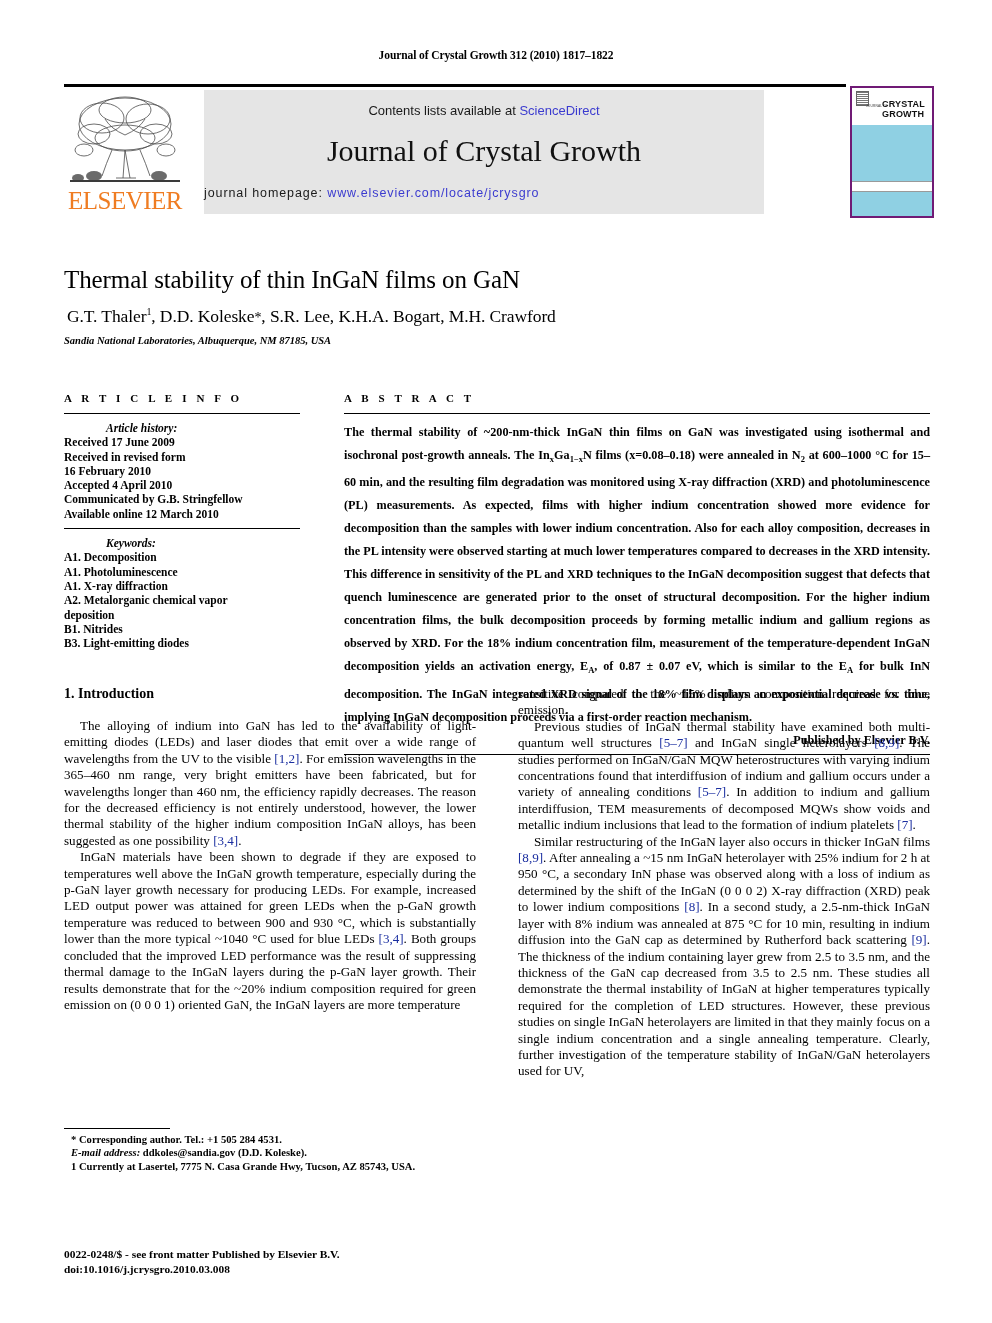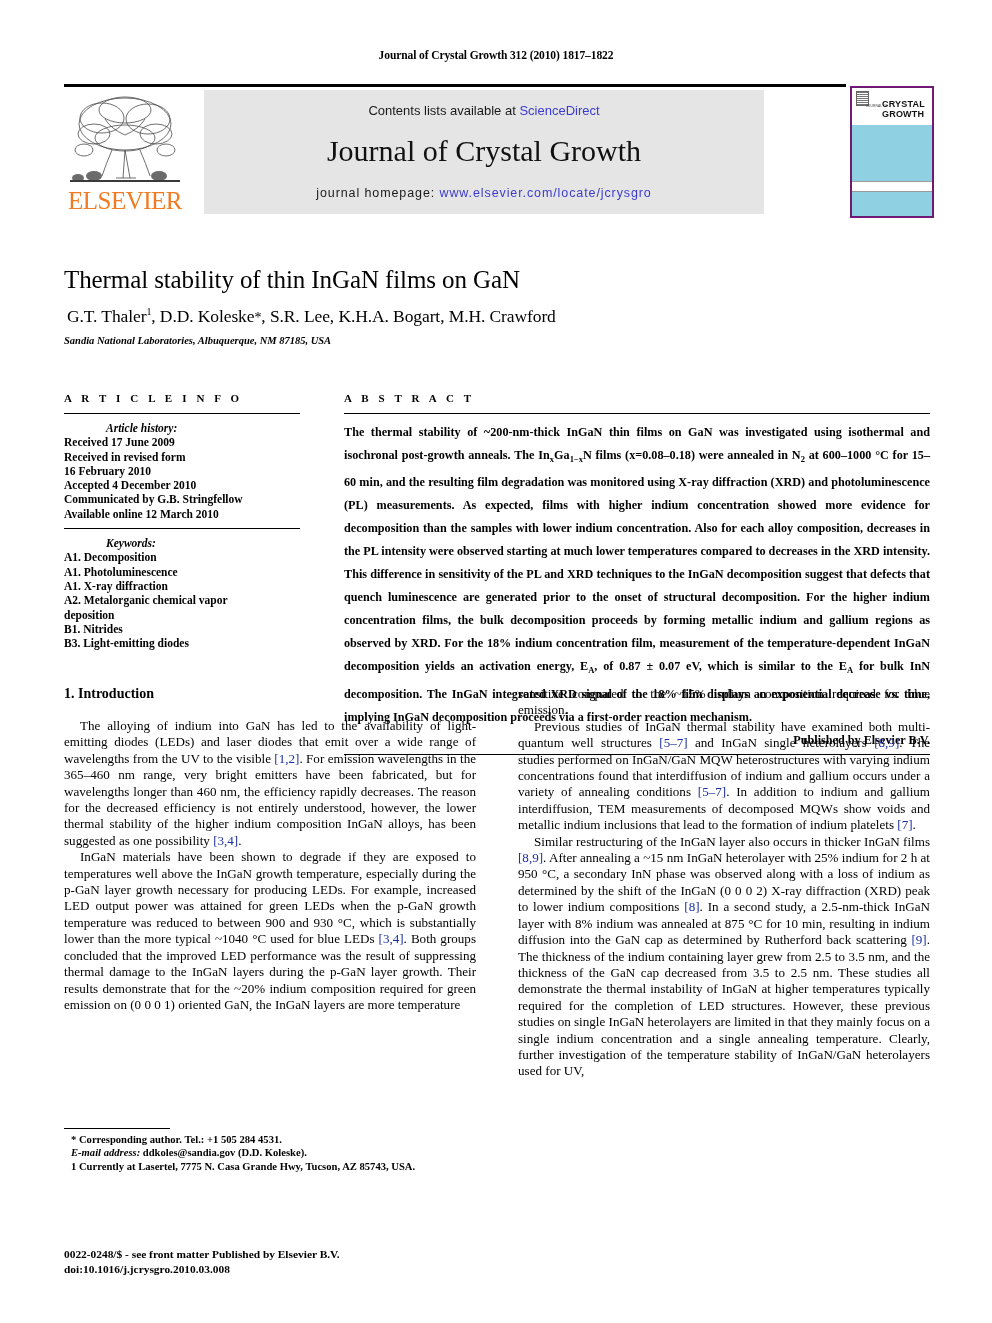--- a/index.html
+++ b/index.html
@@ -103,21 +103,20 @@
     font-family: "Liberation Serif", serif;
     font-size: 30px;
     color: #111;
     letter-spacing: 0px;
   }
   .homepage-line {
     position: absolute;
     top: 96px;
     left: 0;
     width: 560px;
-    text-align: center;
     font-family: "Liberation Sans", sans-serif;
     font-size: 12.5px;
     letter-spacing: 0.9px;
     color: #1a1a1a;
   }
   .hp-link { color: #3b3bcf; }
 
   .cover-thumb {
     position: absolute;
     top: 2px;
@@ -371,21 +370,21 @@
 
   <div class="info-area">
 
     <div class="col-info">
       <div class="sec-head">A R T I C L E   I N F O</div>
       <hr class="hr-thin">
       <div class="info-line ital">Article history:</div>
       <div class="info-line">Received 17 June 2009</div>
       <div class="info-line">Received in revised form</div>
       <div class="info-line">16 February 2010</div>
-      <div class="info-line">Accepted 4 December 2010</div>
+      <div class="info-line">Accepted 4 April 2010</div>
       <div class="info-line">Communicated by G.B. Stringfellow</div>
       <div class="info-line">Available online 12 March 2010</div>
       <hr class="hr-thin2">
       <div class="info-line ital">Keywords:</div>
       <div class="info-line">A1. Decomposition</div>
       <div class="info-line">A1. Photoluminescence</div>
       <div class="info-line">A1. X-ray diffraction</div>
       <div class="info-line">A2. Metalorganic chemical vapor</div>
       <div class="info-line">deposition</div>
       <div class="info-line">B1. Nitrides</div>

